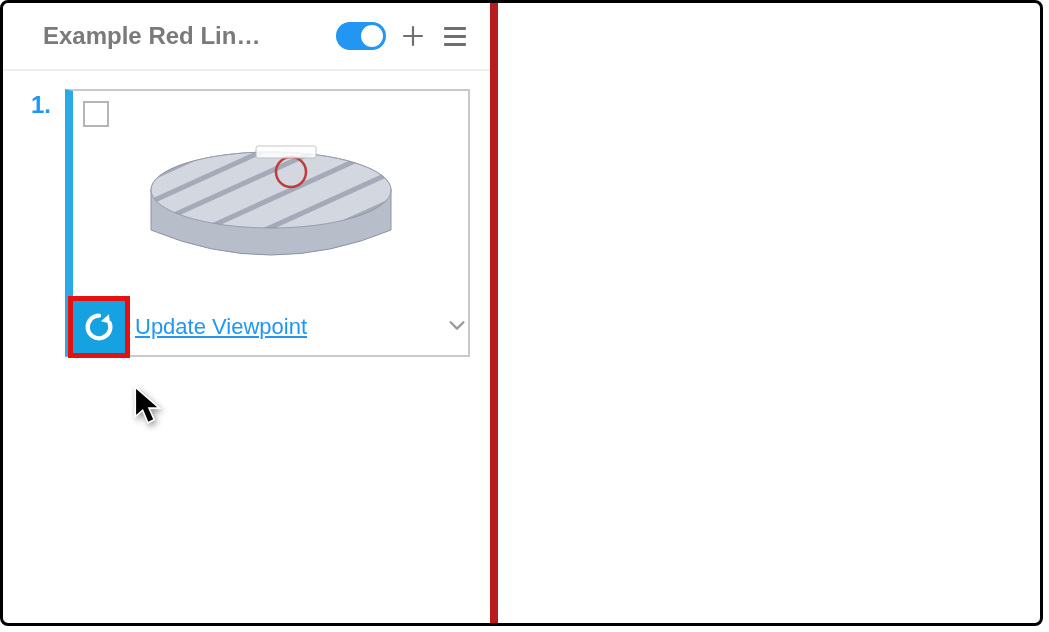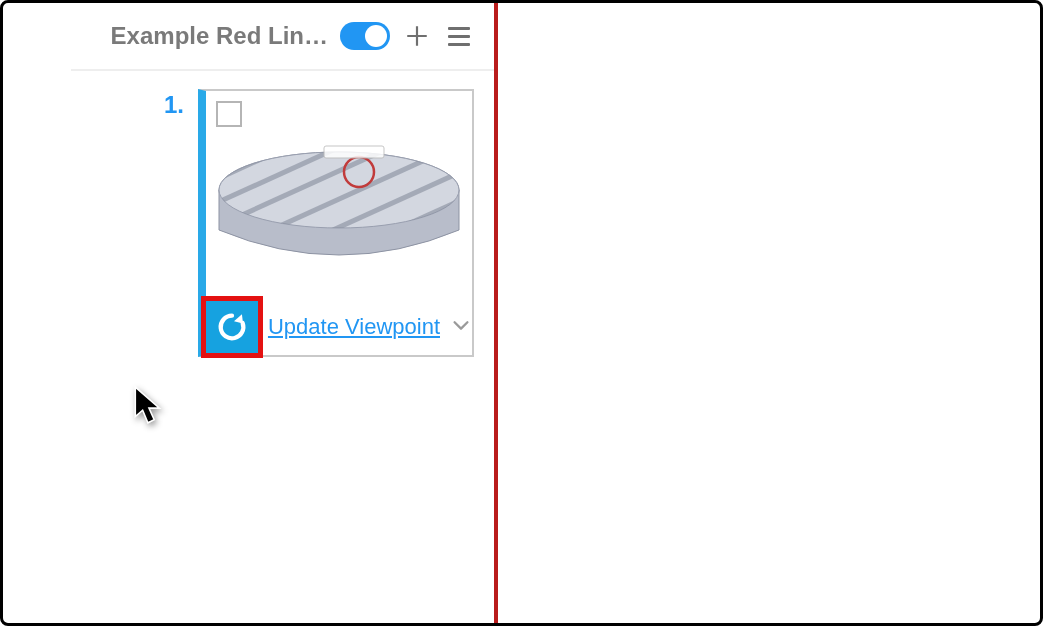--- a/index.html
+++ b/index.html
@@ -16,24 +16,23 @@
       height: 626px;
       border: 3px solid #000;
       border-radius: 8px;
       position: relative;
       background: #fff;
       display: flex;
     }
     .sidebar-panel {
       width: 495px;
       height: 100%;
-      border-right: 4px solid #b91c1c;
+      border-right: 8px solid #b91c1c;
       display: flex;
       flex-direction: column;
-      align-items: flex-end;
     }
     .panel-header {
       display: flex;
       align-items: center;
       padding: 18px 20px 18px 40px;
       border-bottom: 2px solid #eee;
       gap: 12px;
     }
     .panel-title {
       flex: 1;

